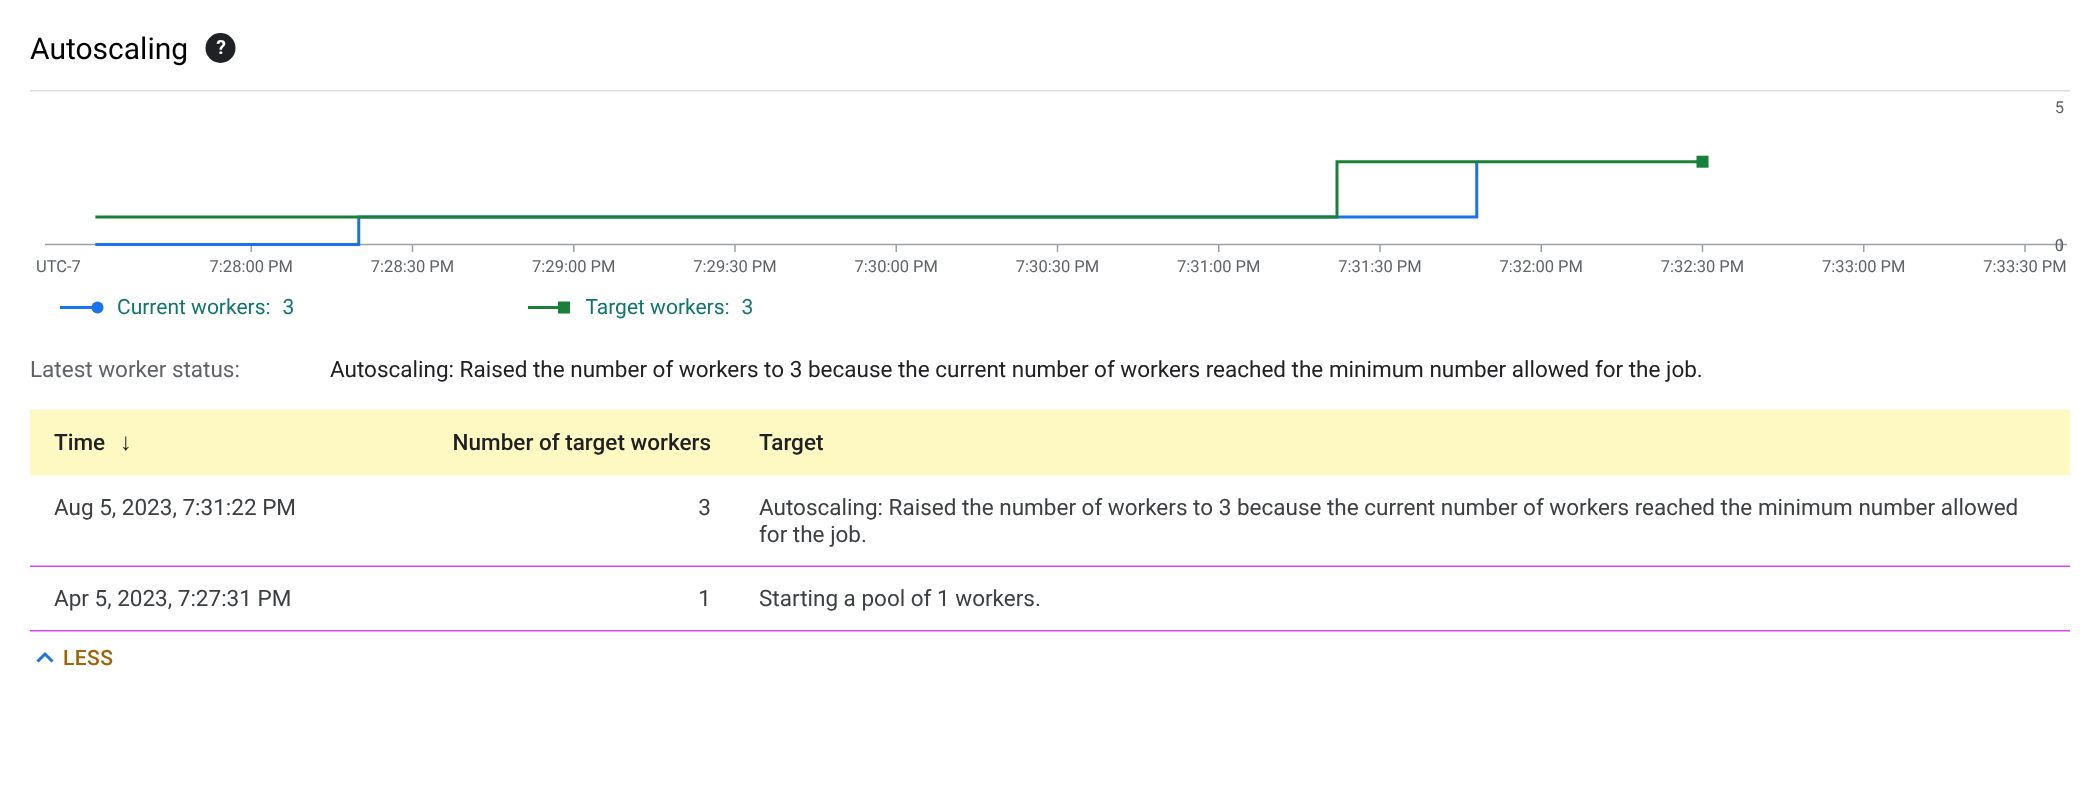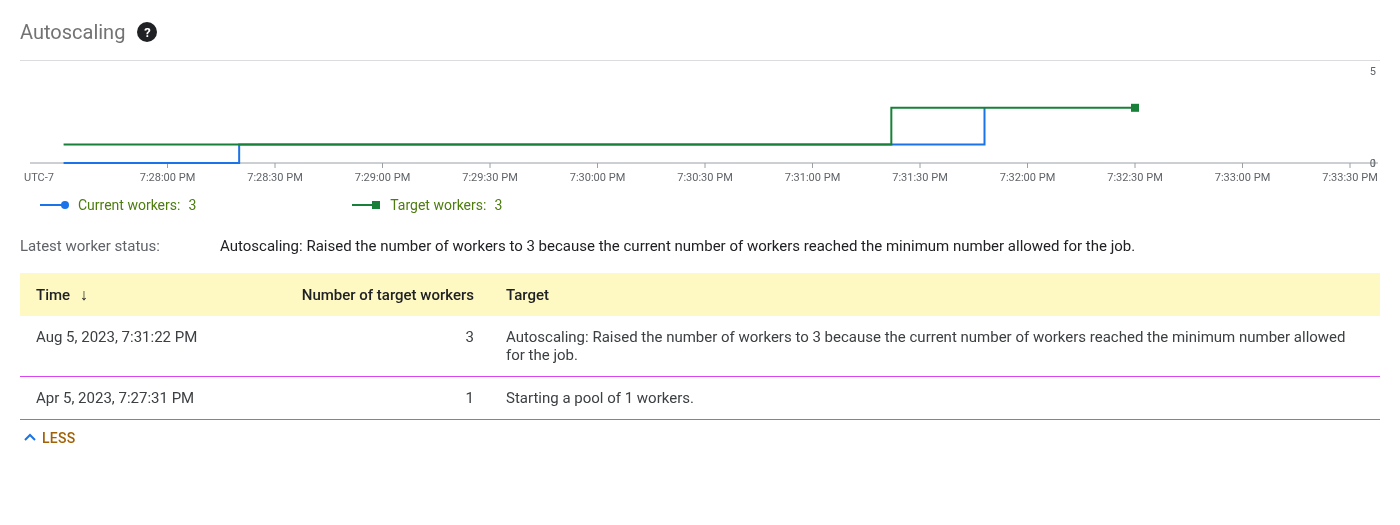--- a/index.html
+++ b/index.html
@@ -13,21 +13,21 @@
   }
   .header {
     display: flex;
     align-items: center;
     gap: 12px;
     margin-bottom: 16px;
   }
   .title {
     font-size: 20px;
     font-weight: 400;
-    color: #737373;
+    color: #000000;
   }
   .help-icon {
     width: 20px;
     height: 20px;
     border-radius: 50%;
     background: #202124;
     color: #fff;
     display: flex;
     align-items: center;
     justify-content: center;
@@ -44,21 +44,21 @@
   .chart {
     width: 100%;
     height: 120px;
     display: block;
   }
   .legend-row {
     display: flex;
     align-items: center;
     gap: 6px;
     font-size: 14px;
-    color: #4d7c0f;
+    color: #0f766e;
     margin-top: 4px;
     padding-left: 20px;
   }
   .legend-item {
     display: flex;
     align-items: center;
     gap: 8px;
     margin-right: 30px;
   }
   .legend-marker {

